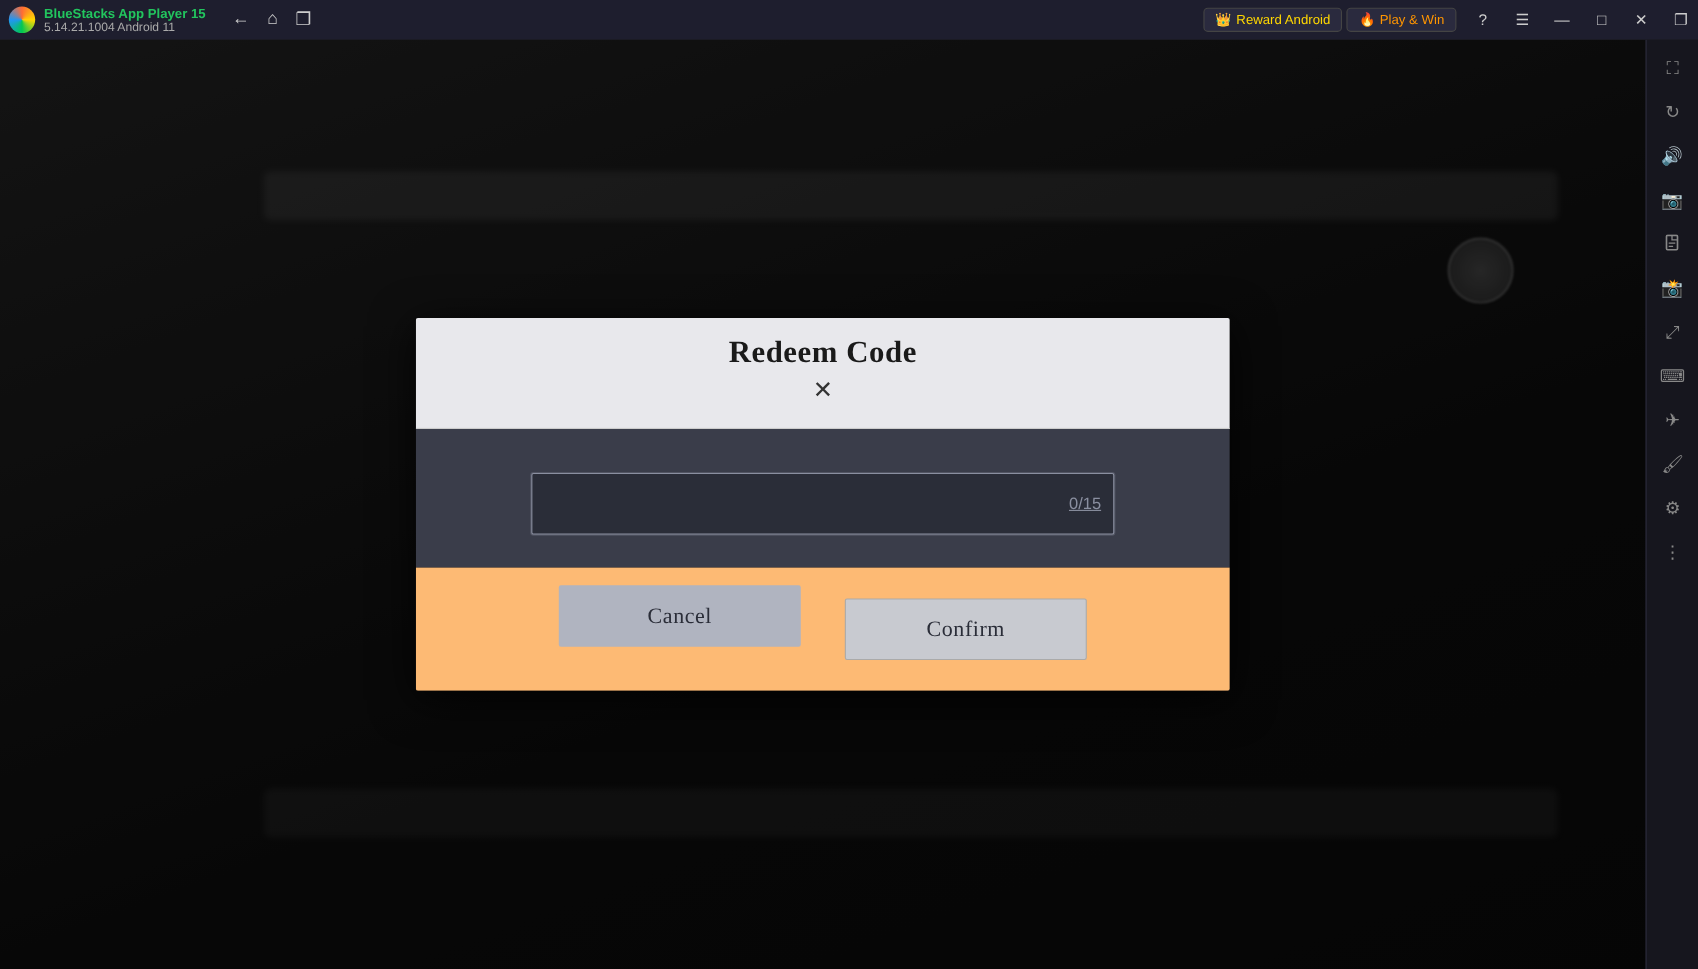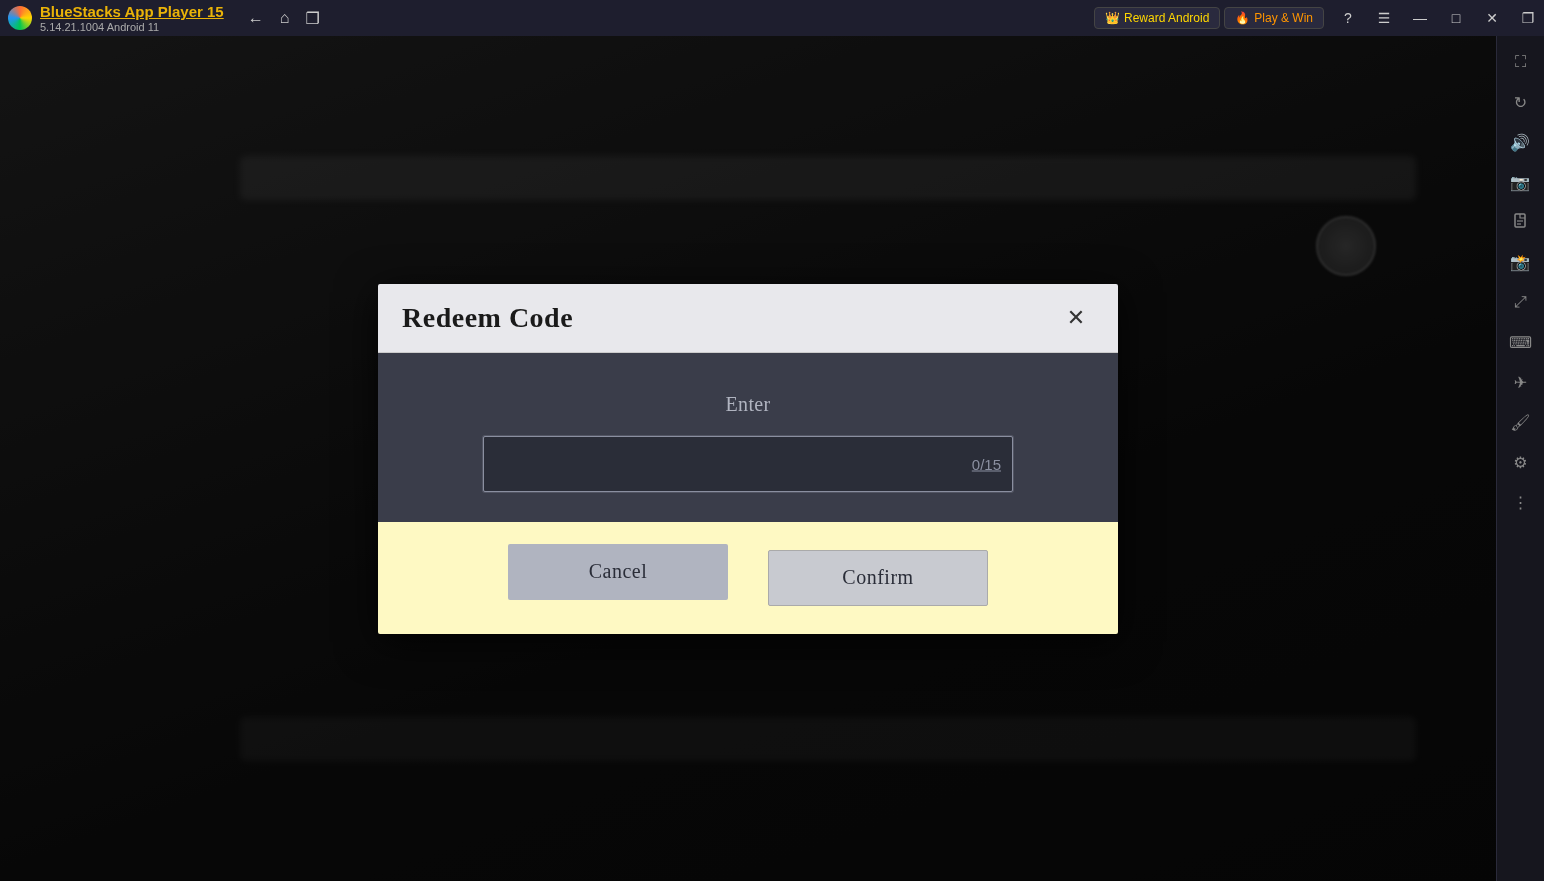--- a/index.html
+++ b/index.html
@@ -36,25 +36,24 @@
 
     .bs-logo {
       width: 24px;
       height: 24px;
       border-radius: 50%;
       background: conic-gradient(from 0deg, #ff6b35, #ffd700, #00c851, #2196f3, #ff6b35);
       flex-shrink: 0;
     }
 
     .titlebar-appname {
-      color: #eab308;
-      font-size: 15px;
+      color: #22c55e;
+      font-size: 12px;
       font-weight: 600;
       line-height: 1.2;
-      text-decoration: underline;
     }
 
     .titlebar-version {
       color: #aaa;
       font-size: 11px;
     }
 
     .titlebar-nav {
       display: flex;
       align-items: center;
@@ -227,20 +226,21 @@
       box-shadow: 0 8px 40px rgba(0,0,0,0.8);
     }
 
     .modal-header {
       background: #e8e8ec;
       padding: 16px 24px;
       display: flex;
       align-items: center;
       justify-content: space-between;
       border-bottom: 1px solid #ccc;
+      flex-direction: column;
     }
 
     .modal-title {
       font-size: 28px;
       font-weight: 700;
       color: #1a1a1a;
       font-family: Georgia, serif;
       letter-spacing: 0.5px;
     }
 
@@ -298,26 +298,25 @@
       right: 12px;
       top: 50%;
       transform: translateY(-50%);
       color: #8a8fa0;
       font-size: 15px;
       pointer-events: none;
       text-decoration: underline;
     }
 
     .modal-footer {
-      background: #fef9c3;
+      background: #fdba74;
       padding: 16px 24px 28px;
       display: flex;
       justify-content: center;
       gap: 40px;
-      align-items: center;
     }
 
     .modal-btn {
       width: 220px;
       height: 56px;
       border: none;
       border-radius: 2px;
       font-size: 20px;
       cursor: pointer;
       font-family: Georgia, serif;
@@ -378,21 +377,20 @@
   <div class="game-avatar"></div>
   <div class="overlay"></div>
 
   <div class="modal-overlay">
     <div class="modal">
       <div class="modal-header">
         <span class="modal-title">Redeem Code</span>
         <button class="modal-close-btn">✕</button>
       </div>
       <div class="modal-body">
-        <div class="modal-enter-label">Enter</div>
         <div class="modal-input-wrap">
           <input type="text" class="modal-input" maxlength="15" placeholder="" style="">
           <span class="modal-input-counter">0/15</span>
         </div>
       </div>
       <div class="modal-footer">
         <button class="modal-btn cancel-btn">Cancel</button>
         <button class="modal-btn confirm-btn">Confirm</button>
       </div>
     </div>

